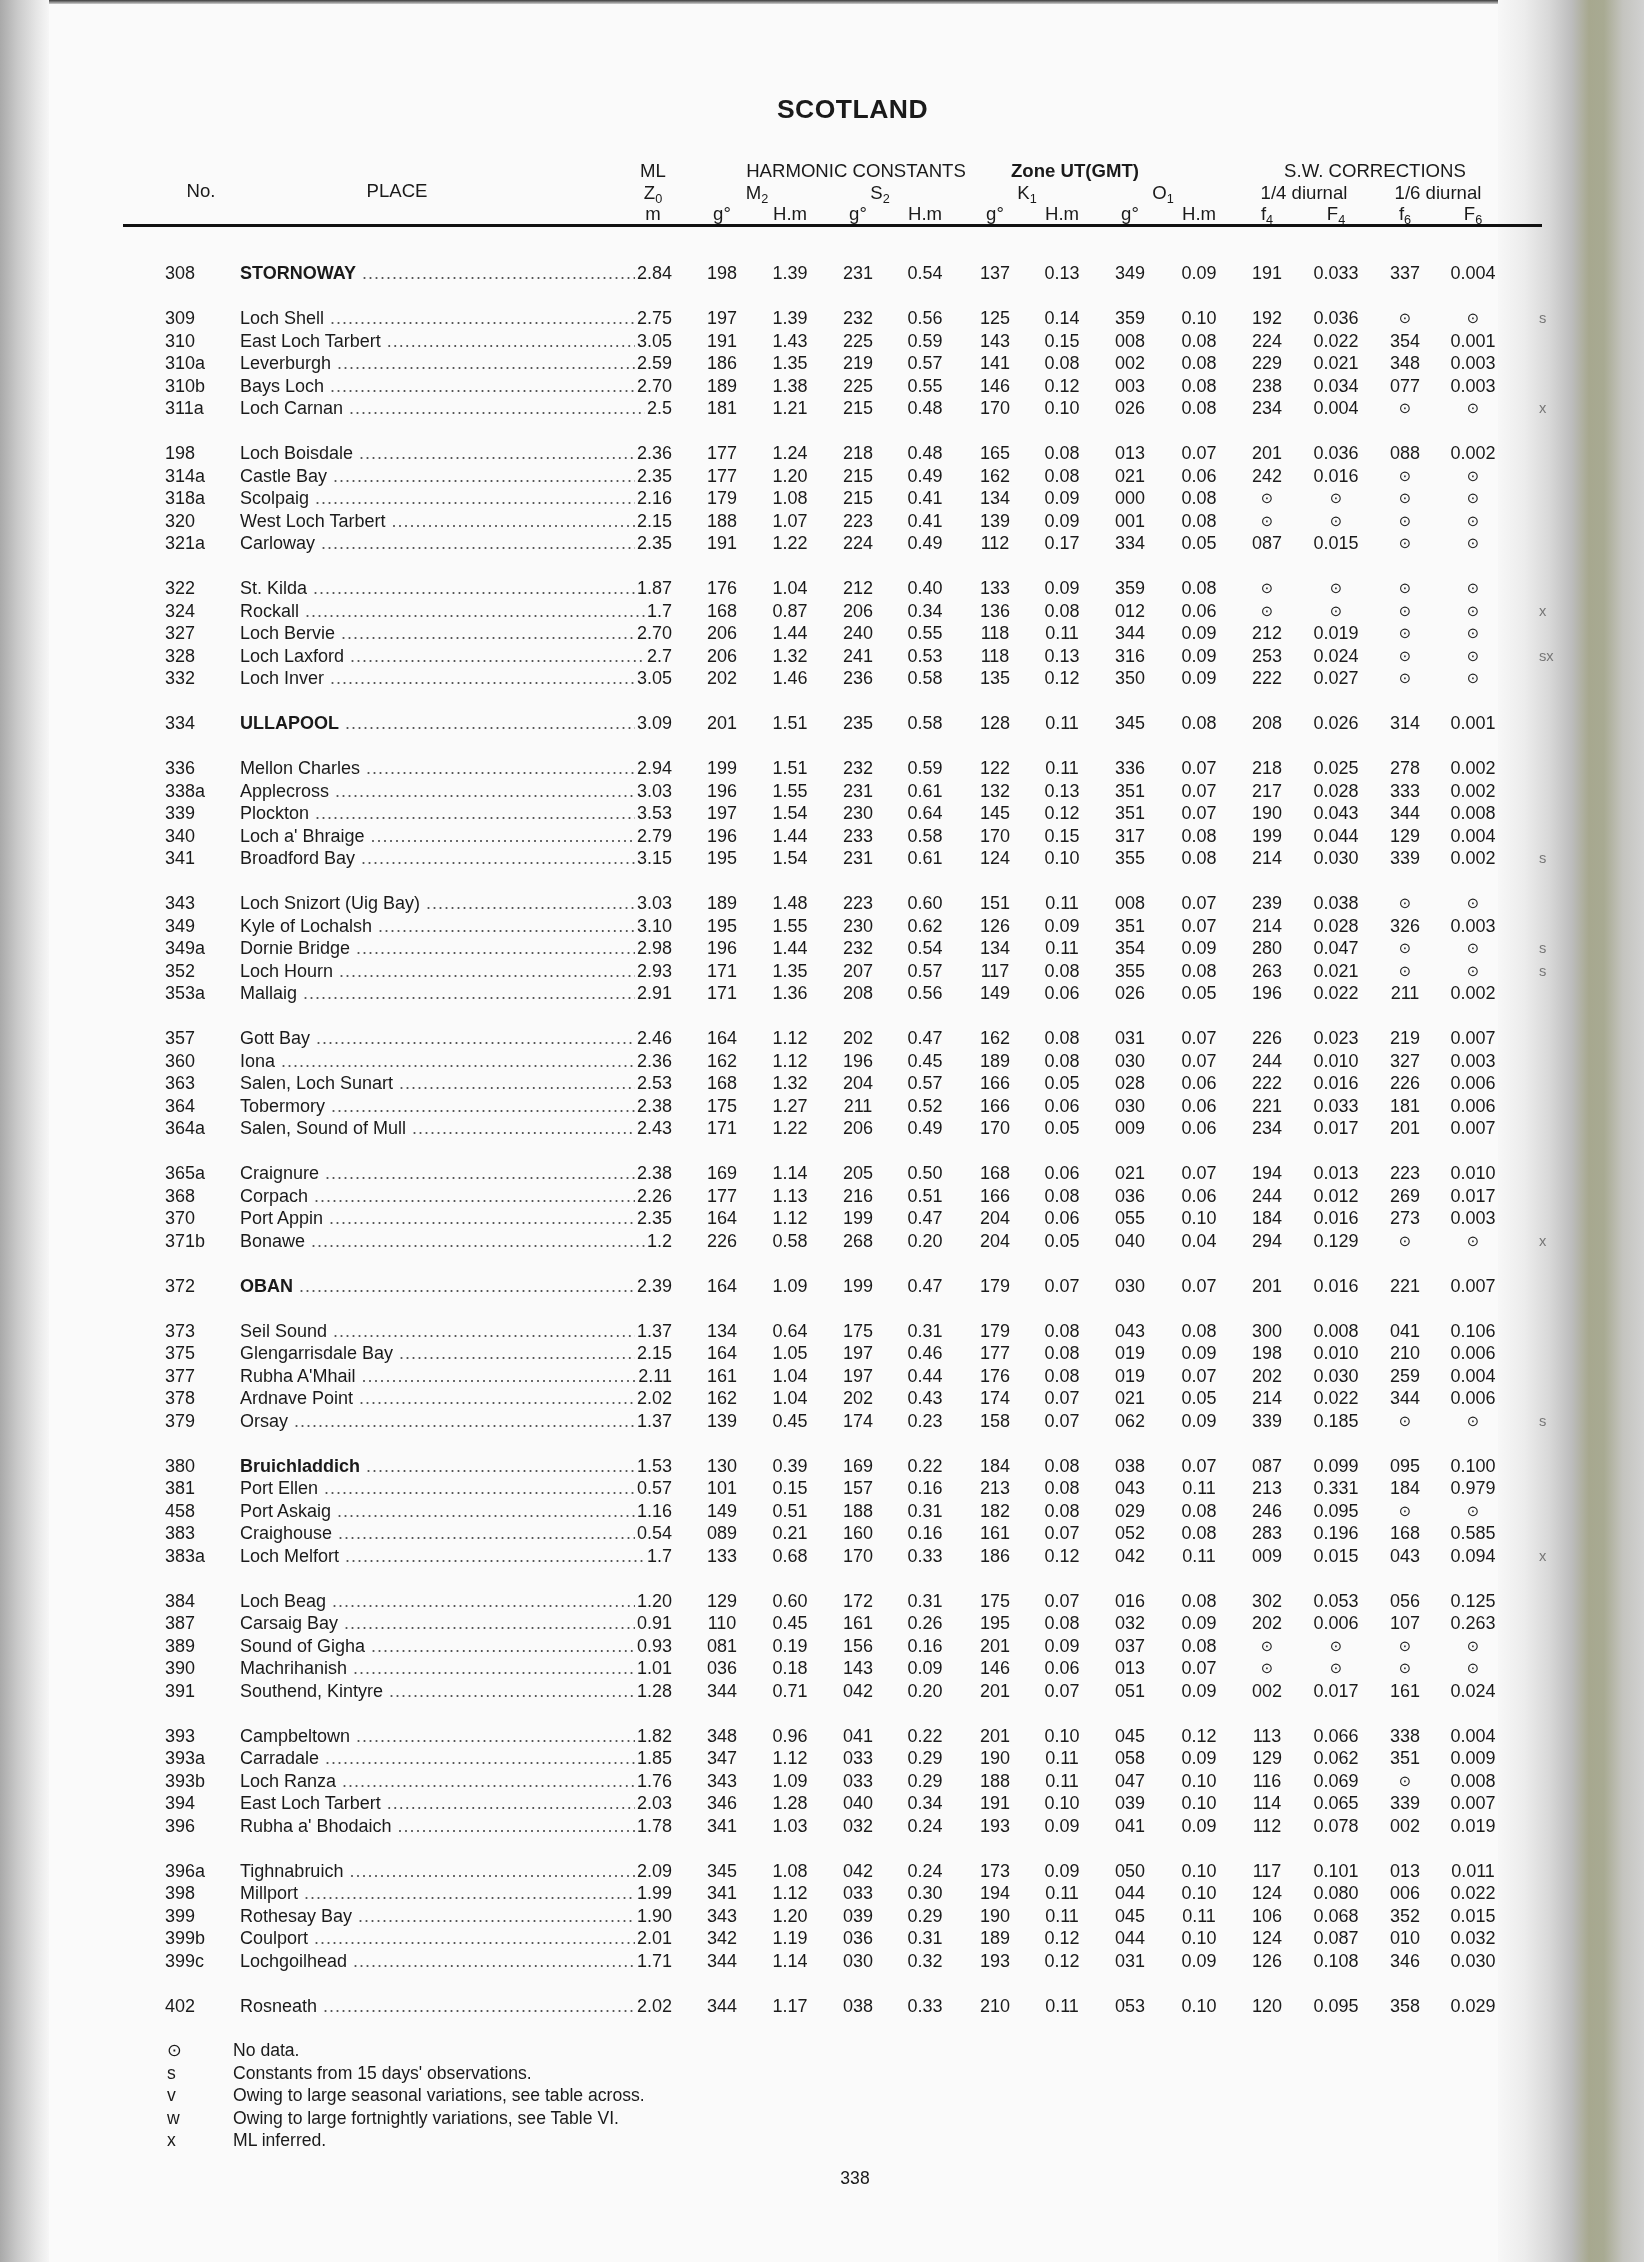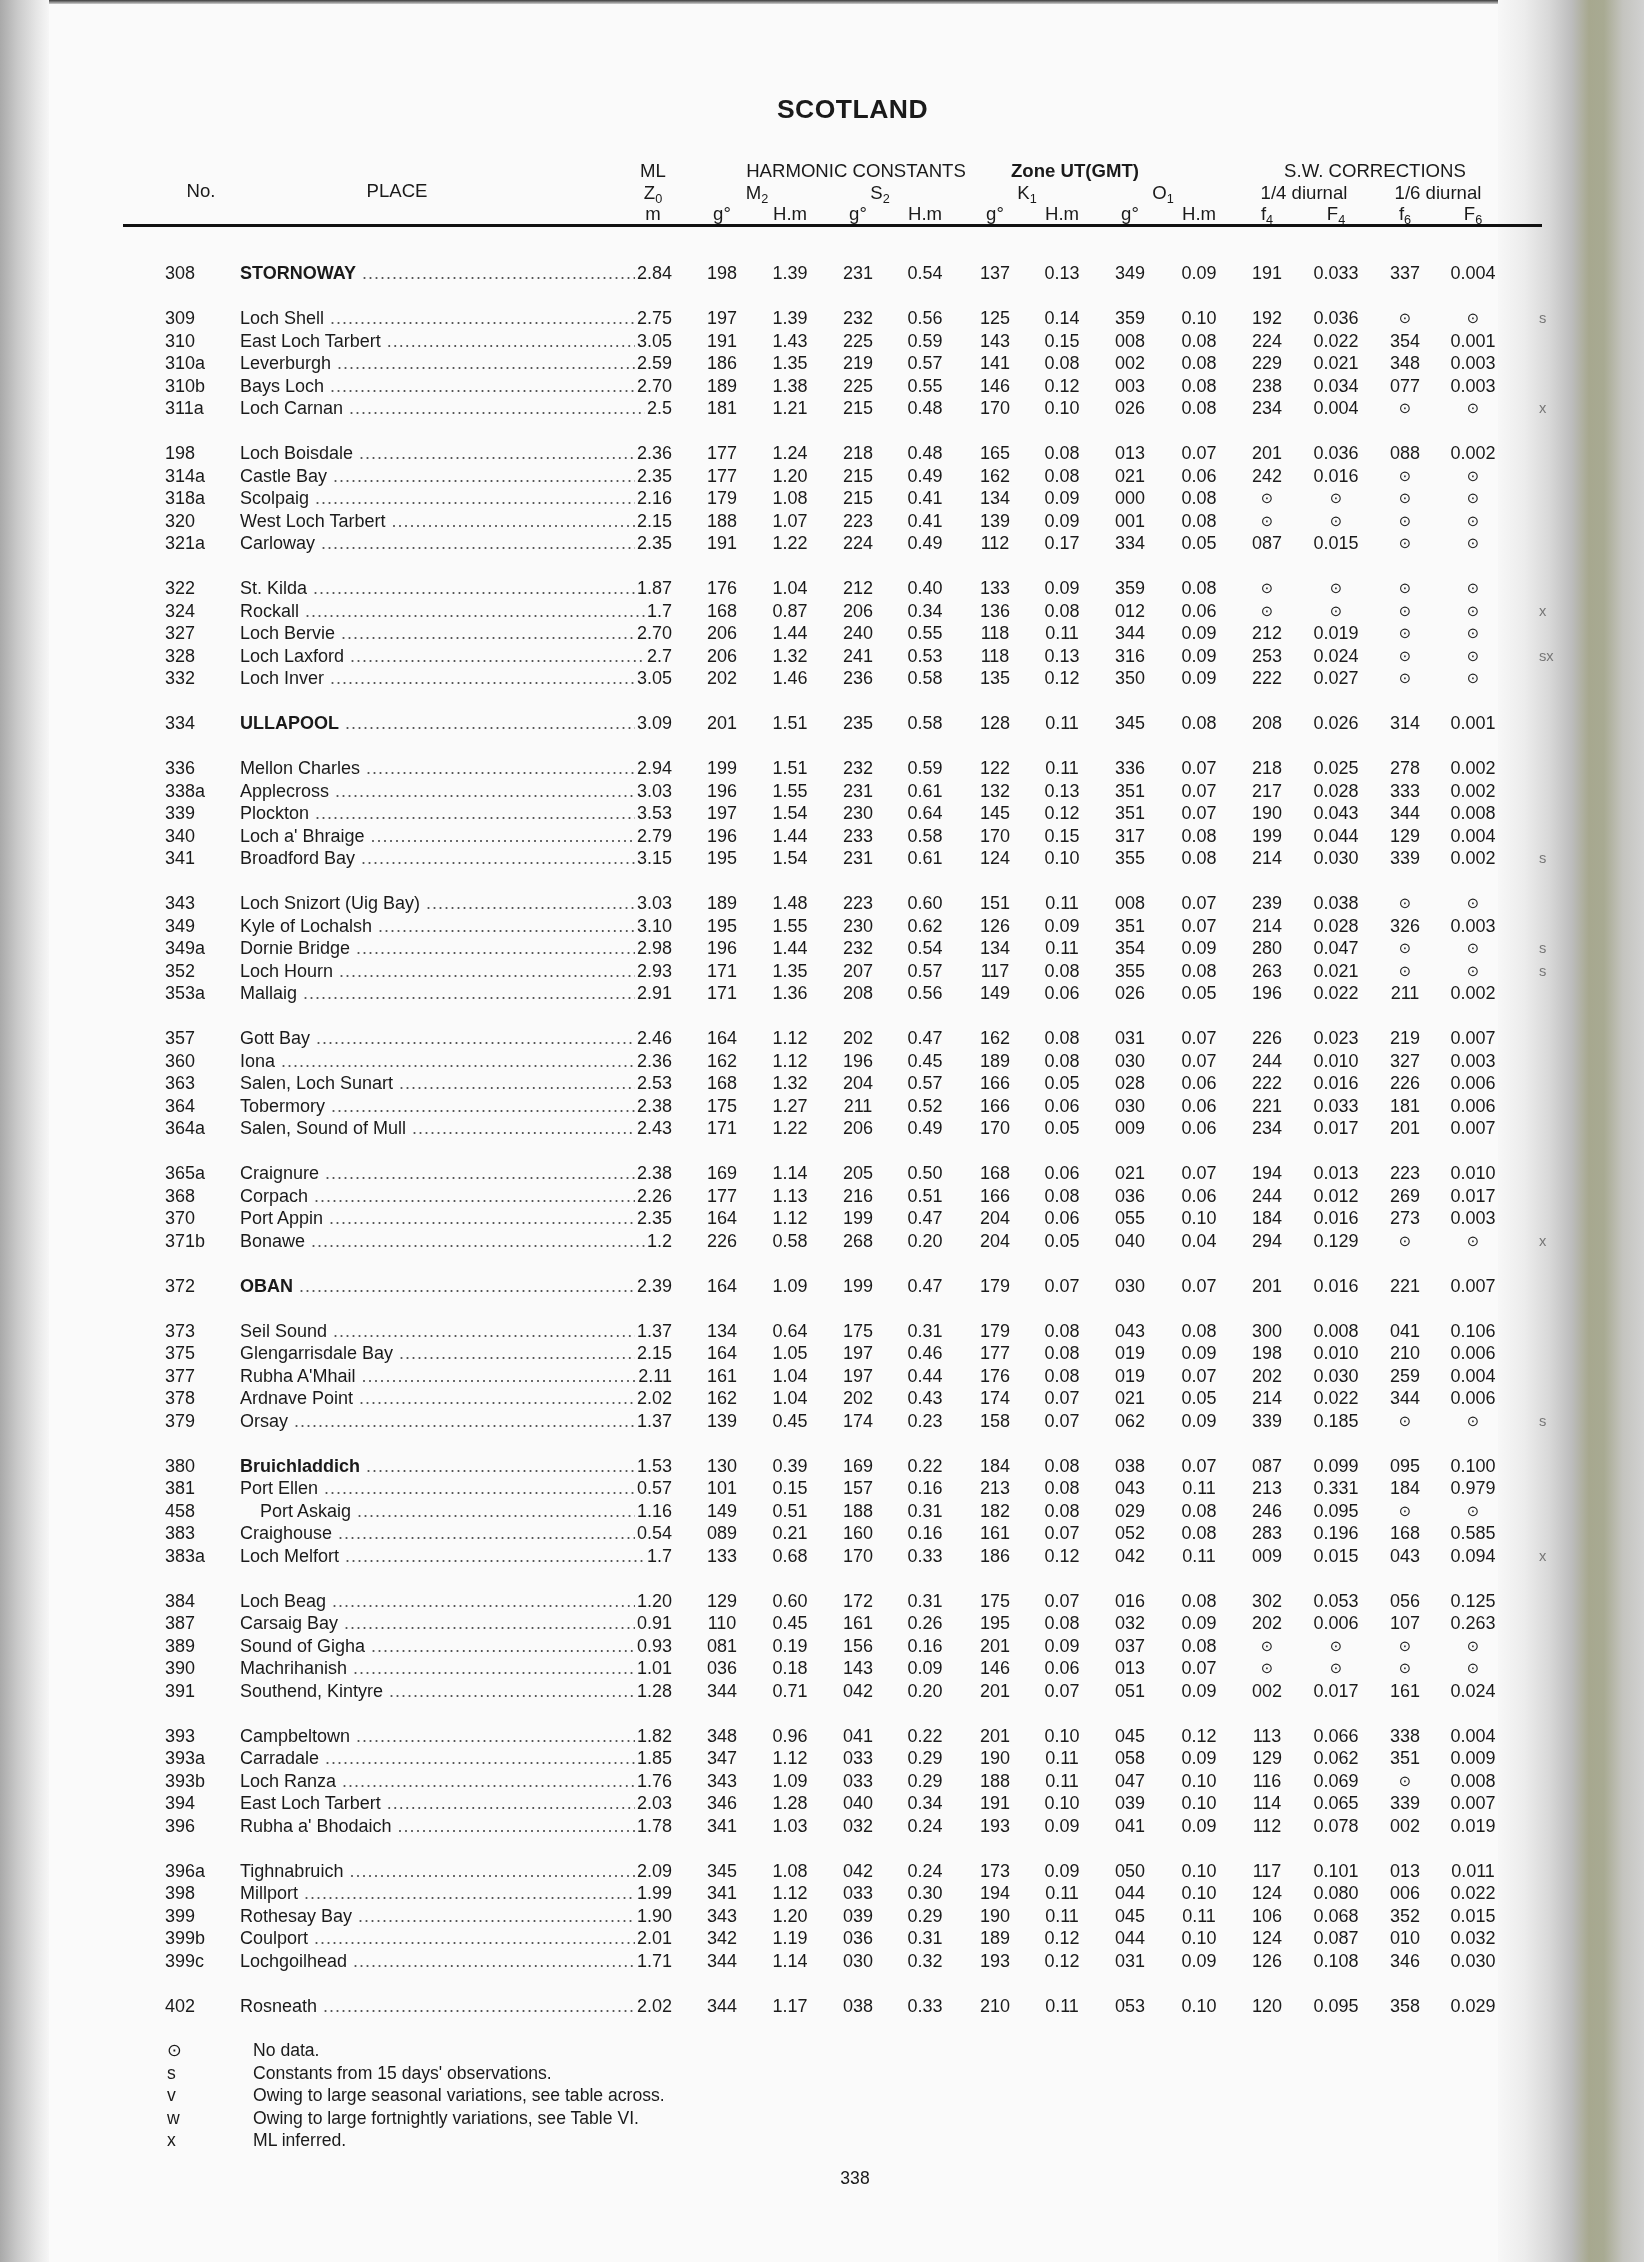--- a/index.html
+++ b/index.html
@@ -40,21 +40,21 @@
   .c-place { left: 240px; width: 431px; overflow: hidden; }
   .c-place .dots { color: #555; letter-spacing: 1px; }
   .row.major .c-place .name { font-weight: bold; }
   .c-ml { right: calc(1645px - 672px); text-align: right; background: #fafafa; padding-left: 2px; }
   .num { transform: translateX(-50%); text-align: center; }
   .nodata { font-size: 14.7px; }
   .note { left: 1539px; color: #777; font-size: 14.7px; }
   .legend { position: absolute; left: 167px; top: 2039px; font-size: 17.6px; line-height: 22.5px; }
   .legend-row { position: relative; height: 22.5px; }
   .legend-sym { position: absolute; left: 0; width: 29px; }
-  .legend-text { position: absolute; left: 86px; white-space: nowrap; }
+  .legend-text { position: absolute; left: 66px; white-space: nowrap; }
   .page-number { position: absolute; left: 855px; top: 2168px; font-size: 17.6px; transform: translateX(-50%); }
 </style>
 </head>
 <body>
 
 <div class="page-top-edge"></div>
 <div class="page-shade-left"></div>
 <div class="page-shade-right"></div>
 
 <div class="title">SCOTLAND</div>
@@ -866,21 +866,21 @@
         <span class="num" style="left: 1062px;">0.08</span>
         <span class="num" style="left: 1130px;">043</span>
         <span class="num" style="left: 1199px;">0.11</span>
         <span class="num" style="left: 1267px;">213</span>
         <span class="num" style="left: 1336px;">0.331</span>
         <span class="num" style="left: 1405px;">184</span>
         <span class="num" style="left: 1473px;">0.979</span>
       </div>
       <div class="row">
         <span class="c-no">458</span>
-        <span class="c-place"><span class="name" style="position: static; margin-left: 20px;">Port Askaig</span><span class="dots" style="position: static;"> ................................................................................</span></span>
+        <span class="c-place"><span class="name" style="position: static;">Port Askaig</span><span class="dots" style="position: static;"> ................................................................................</span></span>
         <span class="c-ml">1.16</span>
         <span class="num" style="left: 722px;">149</span>
         <span class="num" style="left: 790px;">0.51</span>
         <span class="num" style="left: 858px;">188</span>
         <span class="num" style="left: 925px;">0.31</span>
         <span class="num" style="left: 995px;">182</span>
         <span class="num" style="left: 1062px;">0.08</span>
         <span class="num" style="left: 1130px;">029</span>
         <span class="num" style="left: 1199px;">0.08</span>
         <span class="num" style="left: 1267px;">246</span>

